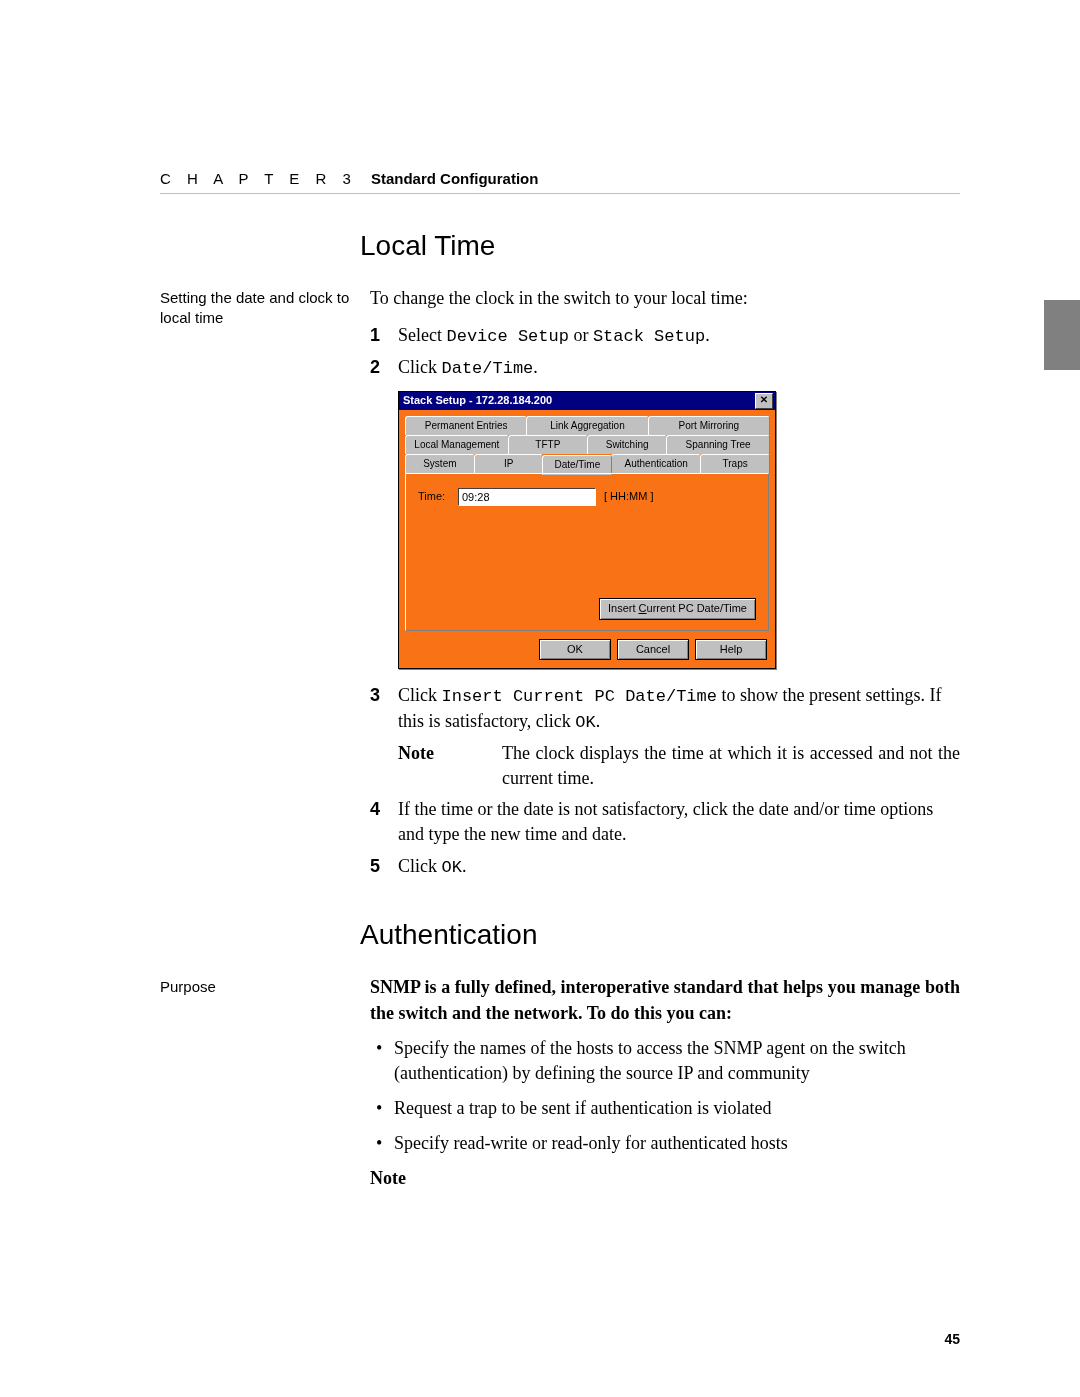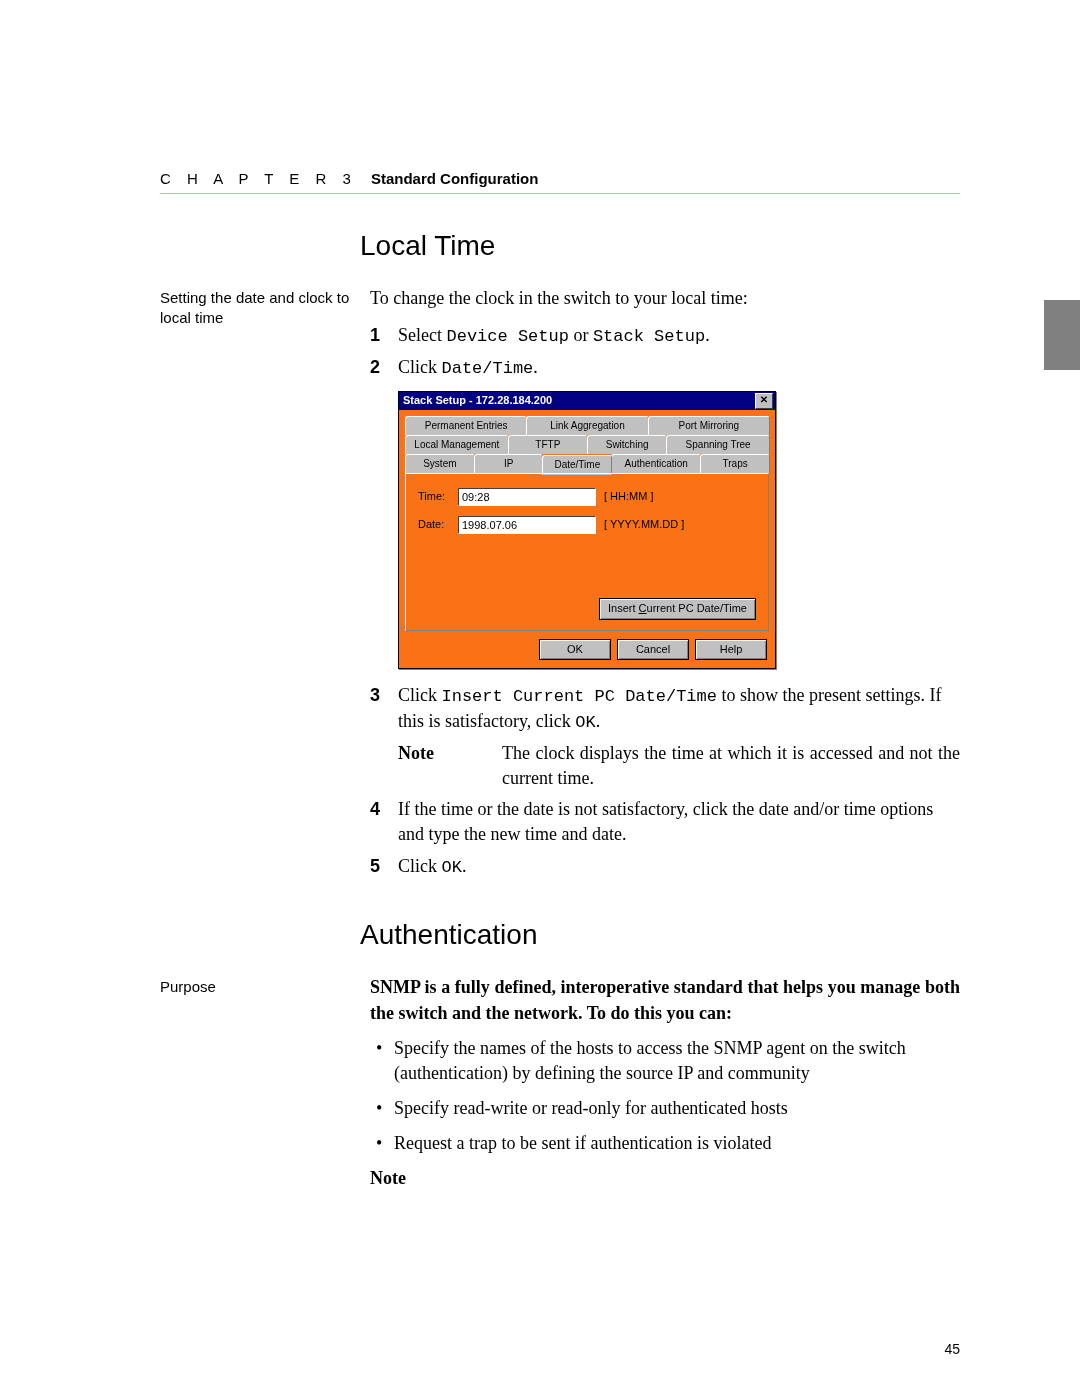--- a/index.html
+++ b/index.html
@@ -110,24 +110,24 @@
   }
   ul.bullets li::before {
     content: "•";
     position: absolute;
     left: 6px;
     top: 0;
   }
   .page-num {
     position: absolute;
     right: 120px;
-    bottom: 40px;
+    bottom: 50px;
     font-family: Arial, Helvetica, sans-serif;
     font-size: 14px;
-    font-weight: normal;
+    font-weight: bold;
   }
   .side-tab {
     position: absolute;
     right: 0;
     top: 300px;
     width: 36px;
     height: 70px;
     background: #808080;
   }
 
@@ -293,25 +293,20 @@
               <div class="tab active">Date/Time</div>
               <div class="tab wide">Authentication</div>
               <div class="tab">Traps</div>
             </div>
             <div class="tab-panel">
               <div class="form-row">
                 <span class="lbl">Time:</span>
                 <span class="inp">09:28</span>
                 <span class="hint">[ HH:MM ]</span>
               </div>
-              <div class="form-row">
-                <span class="lbl">Date:</span>
-                <span class="inp">1998.07.06</span>
-                <span class="hint">[ YYYY.MM.DD ]</span>
-              </div>
               <div class="insert-btn">
                 <span class="btn95">
                   <span>Insert </span><span class="u">C</span><span>urrent PC Date/Time</span>
                 </span>
               </div>
             </div>
           </div>
           <div class="dlg-buttons">
             <span class="btn95">OK</span>
             <span class="btn95">Cancel</span>
@@ -346,22 +341,22 @@
     </div>
 
     <h2 class="section" style="margin-top:34px;">Authentication</h2>
 
     <div class="two-col">
       <div class="margin-note">Purpose</div>
       <div class="main-col">
         <div style="text-align:justify;font-weight:bold;">SNMP is a fully defined, interoperative standard that helps you manage both the switch and the network. To do this you can:</div>
         <ul class="bullets">
           <li>Specify the names of the hosts to access the SNMP agent on the switch (authentication) by defining the source IP and community</li>
+          <li>Request a trap to be sent if authentication is violated</li>
           <li>Specify read-write or read-only for authenticated hosts</li>
-          <li>Request a trap to be sent if authentication is violated</li>
         </ul>
         <div class="note-row" style="margin-top:8px;">
           <span class="note-lbl" style="width:60px;">Note</span>
         </div>
       </div>
     </div>
 
   </div>
 
   <div class="page-num">45</div>

